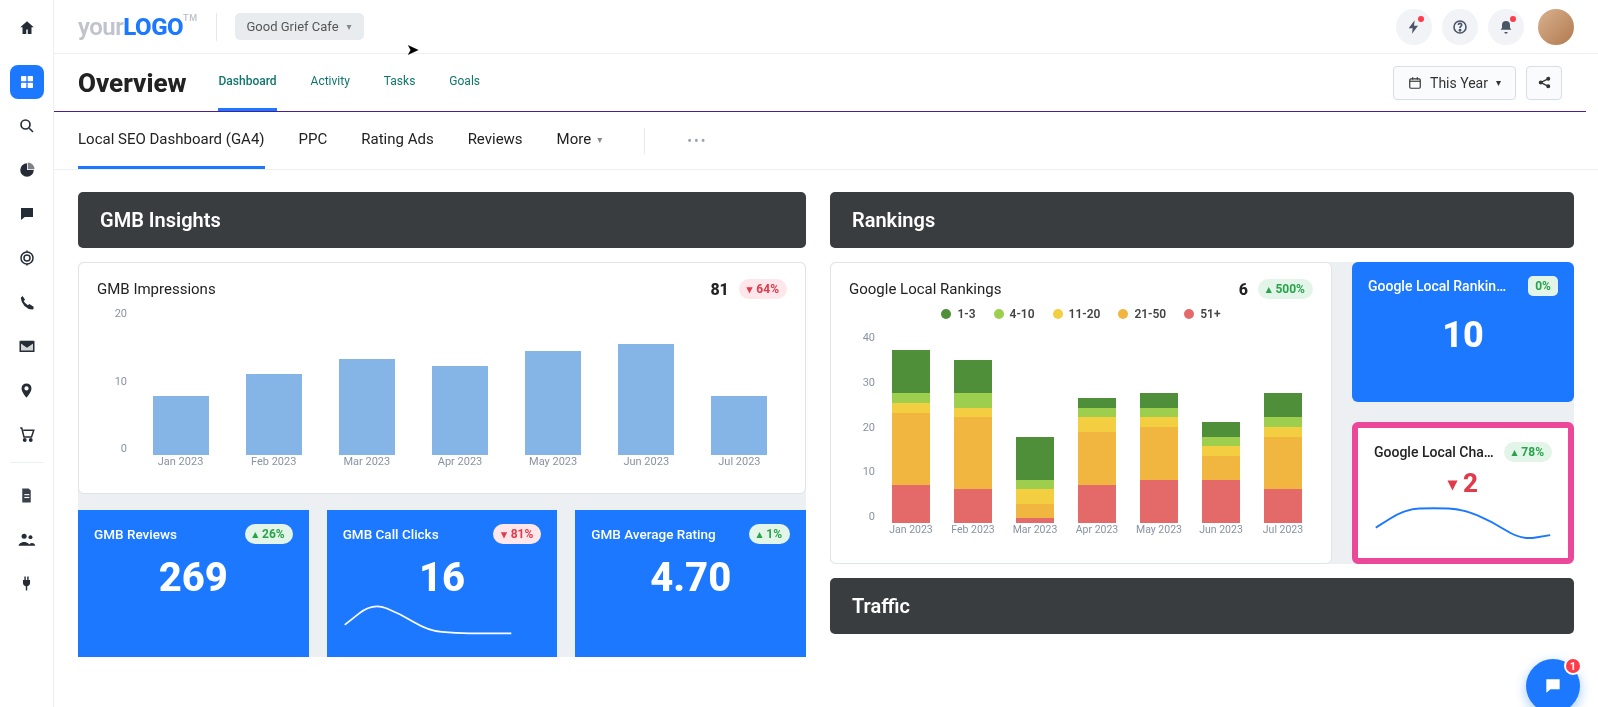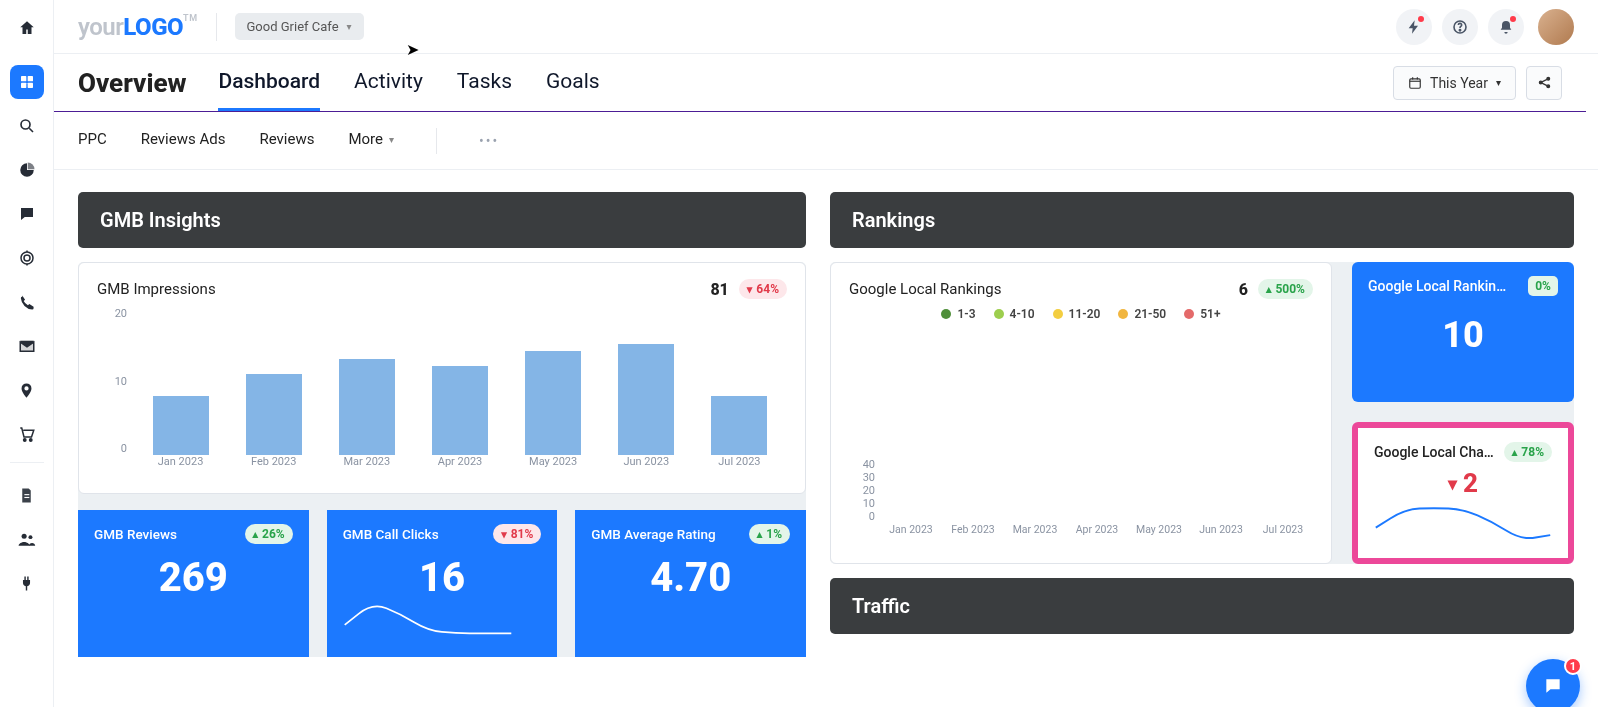--- a/index.html
+++ b/index.html
@@ -23,21 +23,21 @@
   .client-chip .chev { font-size: 10px; color: #888; }
   .top-spacer { flex: 1; }
   .roundbtn { width: 36px; height: 36px; border-radius: 50%; background: #f1f3f6; color: #4a5566; display: flex; align-items: center; justify-content: center; margin-left: 10px; cursor: pointer; position: relative; }
   .roundbtn .dot { position: absolute; top: 7px; right: 8px; width: 6px; height: 6px; background: #ff3b4a; border-radius: 50%; }
   .avatar { width: 36px; height: 36px; border-radius: 50%; background: linear-gradient(135deg,#d9b18f,#b07a4f); margin-left: 14px; cursor: pointer; }
 
   
   .secbar { position: absolute; left: 54px; top: 54px; right: 12px; height: 58px; border-bottom: 1px solid #4c1d95; display: flex; align-items: center; padding: 0 24px; }
   .secbar h1 { font-size: 26px; font-weight: 800; margin-right: 32px; }
   .tabs1 { display: flex; gap: 34px; height: 100%; align-items: center; }
-  .tabs1 .tab { font-size: 21px; color: #0f172a; cursor: pointer; height: 100%; display: flex; align-items: center; border-bottom: 3px solid transparent; }
+  .tabs1 .tab { font-size: 12px; color: #0f766e; cursor: pointer; height: 100%; display: flex; align-items: center; border-bottom: 3px solid transparent; }
   .tabs1 .tab.active { border-bottom-color: #1c79ff; font-weight: 500; }
   .secbar .grp-right { margin-left: auto; display: flex; gap: 10px; }
   .btn { display: flex; align-items: center; gap: 8px; height: 34px; padding: 0 14px; border-radius: 4px; font-size: 14px; cursor: pointer; border: 1px solid #d8dde5; background: #fafbfc; color: #333; }
   .btn.icon-only { padding: 0; width: 36px; justify-content: center; }
   .btn.primary { background: #1c79ff; color: #fff; border-color: #1c79ff; font-weight: 500; }
 
   
   .tertbar { position: absolute; left: 54px; top: 112px; right: 0; height: 58px; display: flex; align-items: center; padding: 0 24px; gap: 34px; border-bottom: 1px solid #eceff3; }
   .tertbar .tab { font-size: 15px; color: #222; cursor: pointer; height: 100%; display: flex; align-items: center; border-bottom: 3px solid transparent; gap: 6px; }
   .tertbar .tab.active { border-bottom-color: #1c79ff; }
@@ -83,21 +83,21 @@
   .rank-chart-card { flex:1; }
   .side-stack { width: 222px; display:flex; flex-direction:column; gap:20px; }
   .side-card { border-radius:6px; padding:14px 16px; min-height: 140px; border:6px solid #ec4899; background:#fff; display:flex; flex-direction:column; }
   .side-card.blue { background:#1c79ff; color:#fff; border:none; }
   .side-card .sh { display:flex; justify-content:space-between; align-items:center; }
   .side-card .sh .nm { font-size:14px; font-weight:500; white-space:nowrap; overflow:hidden; text-overflow:ellipsis; max-width: 140px;}
   .side-card .val { font-size:36px; font-weight:800; text-align:center; margin-top:18px; }
   .side-card .badge-pct { font-size:12px; font-weight:700; background:#e3f5e9; color:#29a34a; padding:3px 7px; border-radius:5px; }
 
   
-  .stk-chart { position:relative; height: 214px; display:flex;align-items:flex-end; }
+  .stk-chart { position:relative; height: 214px; display:flex; }
   .stk-yaxis { width:32px; display:flex; flex-direction:column; justify-content:space-between; padding-bottom:22px; font-size:11px; color:#8a93a2; text-align:right; padding-right:6px; }
   .stk-body { flex:1; position:relative; }
   .stk-plot { position:absolute; left:0; right:0; top:0; bottom:22px; display:flex; align-items:flex-end; gap:6px; padding:0 2px; }
   .scol { flex:1; display:flex; flex-direction:column-reverse; align-items:center; height:100%; }
   .seg { width: 38px; }
   .stk-xaxis { position:absolute; left:0; right:0; bottom:0; height:22px; display:flex; gap:6px; padding:0 2px; }
   .stk-xaxis span { flex:1; text-align:center; font-size:10.5px; color:#8a93a2; white-space:nowrap; }
 
   .legend { display:flex; justify-content:center; gap:18px; font-size:12px; color:#444; font-weight:600; margin:4px 0 10px; flex-wrap:wrap; }
   .legend .item { display:flex; align-items:center; gap:6px; }
@@ -262,22 +262,23 @@
           <circle cx="18" cy="6" r="2.2" fill="currentColor"></circle>
           <circle cx="18" cy="18" r="2.2" fill="currentColor"></circle>
           <line x1="8" y1="11" x2="16" y2="7"></line>
           <line x1="8" y1="13" x2="16" y2="17"></line>
         </svg>
     </div>
   </div>
 </div>
 
 <div class="tertbar">
+  <div class="tab active">Local SEO Dashboard (GA4)</div>
   <div class="tab">PPC</div>
-  <div class="tab">Reviews Ads</div>
+  <div class="tab">Rating Ads</div>
   <div class="tab">Reviews</div>
   <div class="tab">
       <span>More</span>
       <span style="font-size:10px;color:#888;">▾</span>
     </div>
   <div class="vline"></div>
   <div class="dots">•••</div>
 </div>
 
 <div class="content">

